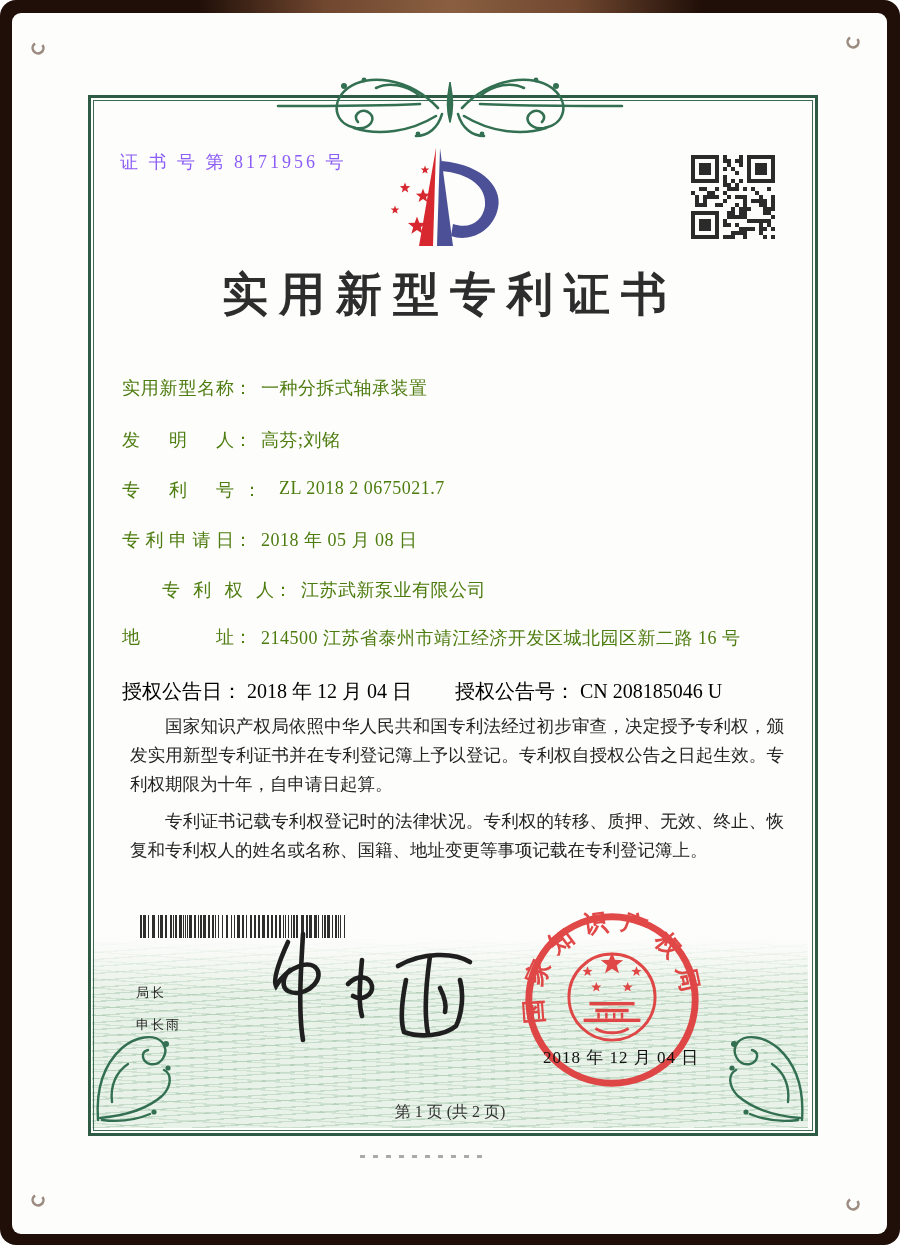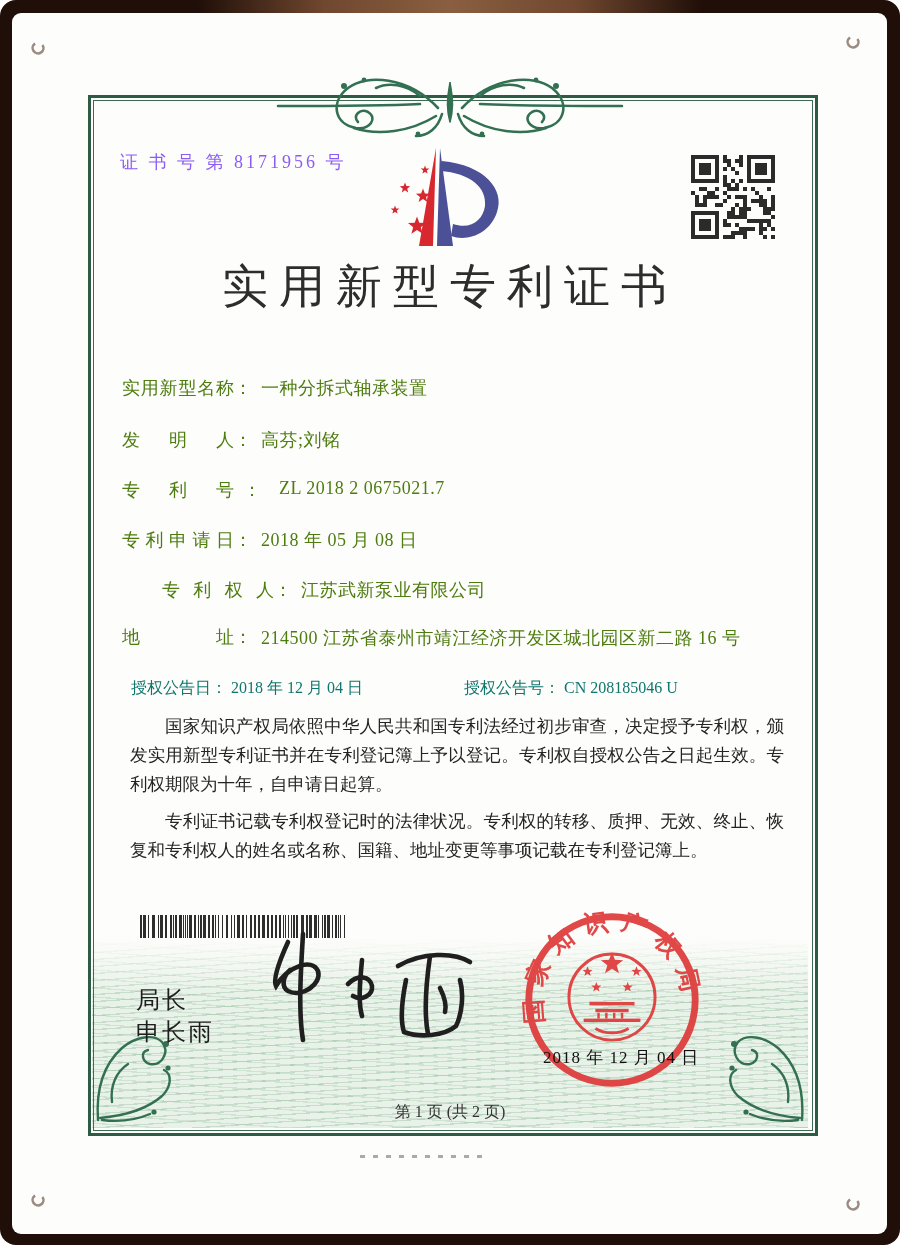--- a/index.html
+++ b/index.html
@@ -20,34 +20,34 @@
   
   .guilloche{position:absolute;left:92px;top:938px;width:716px;height:190px;z-index:1;
      background:
        repeating-linear-gradient(176deg, rgba(110,165,125,.28) 0 1.3px, transparent 1.3px 7px),
        repeating-linear-gradient(184deg, rgba(110,165,125,.20) 0 1.3px, transparent 1.3px 9px),
        #e9f2e8;}
   .guilloche::before{content:'';position:absolute;left:0;top:0;right:0;height:55px;
        background:linear-gradient(#fdfdfb,rgba(253,253,251,0));}
   .z{position:absolute;z-index:4;}
   .certno{left:120px;top:150px;font-size:18px;letter-spacing:3px;color:#8b5cf6;}
-  .title{left:88px;top:256px;width:724px;text-align:center;font-size:46px;font-weight:400;
+  .title{left:88px;top:264px;width:724px;text-align:center;font-size:46px;font-weight:700;
          letter-spacing:11px;box-sizing:border-box;color:#2d2d2d;}
   .frow{left:122px;font-size:18px;color:#4d7c0f;display:flex;align-items:flex-start;}
   .flabel{display:inline-block;width:112px;text-align:justify;text-align-last:justify;}
   .fcolon{display:inline-block;}
   .fvalue{margin-left:9px;letter-spacing:.5px;}
   .fvalue.wrap{display:inline-block;width:505px;line-height:27px;}
-  .grantrow{left:131px;width:670px;font-size:16px;color:#0f766e;}
+  .grantrow{left:122px;width:670px;font-size:20px;color:#000000;}
   .grant-right{position:absolute;left:333px;top:0;}
   .paras{left:122px;top:704px;width:670px;font-size:17.5px;line-height:29px;
          text-align:justify;color:#242424;}
   .paras p{margin:8px;text-indent:2em;}
   .barcode{left:140px;top:915px;width:205px;height:23px;}
-  .signer{left:136px;font-size:24px;color:#1e1e1e;letter-spacing:2px;}
+  .signer{left:136px;font-size:13px;color:#1e1e1e;letter-spacing:2px;}
   .signature{left:258px;top:926px;z-index:5;}
   .seal{left:519px;top:907px;z-index:5;}
   .sealdate{left:543px;top:1046px;z-index:6;font-size:17px;color:#111;letter-spacing:1px;}
   .footer{left:88px;top:1102px;width:724px;text-align:center;font-size:16px;color:#333;}
   .cutoff{left:360px;top:1155px;width:128px;height:3px;opacity:.65;z-index:4;
      background:repeating-linear-gradient(90deg,#7d7d7d 0 5px,transparent 5px 13px);}
   .ornament{z-index:4;}
 </style>
 </head>
 <body>

